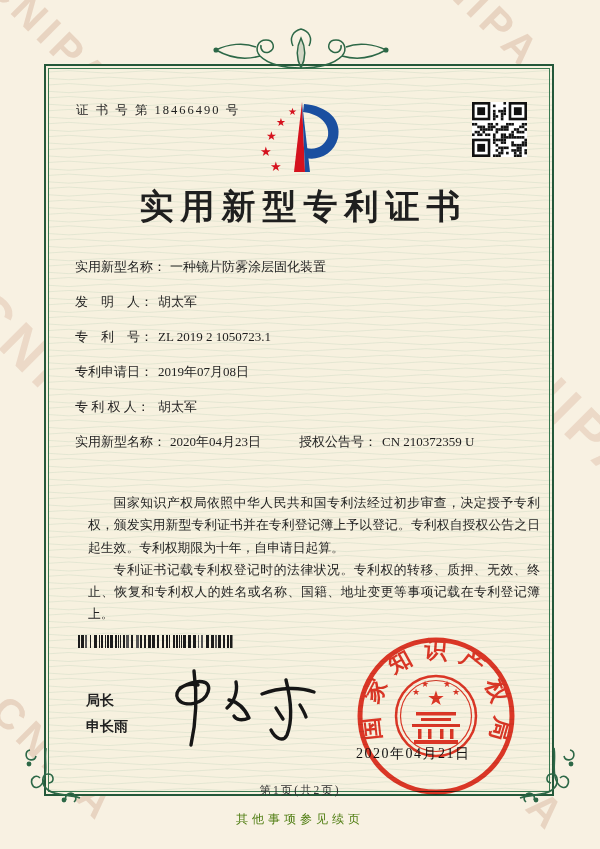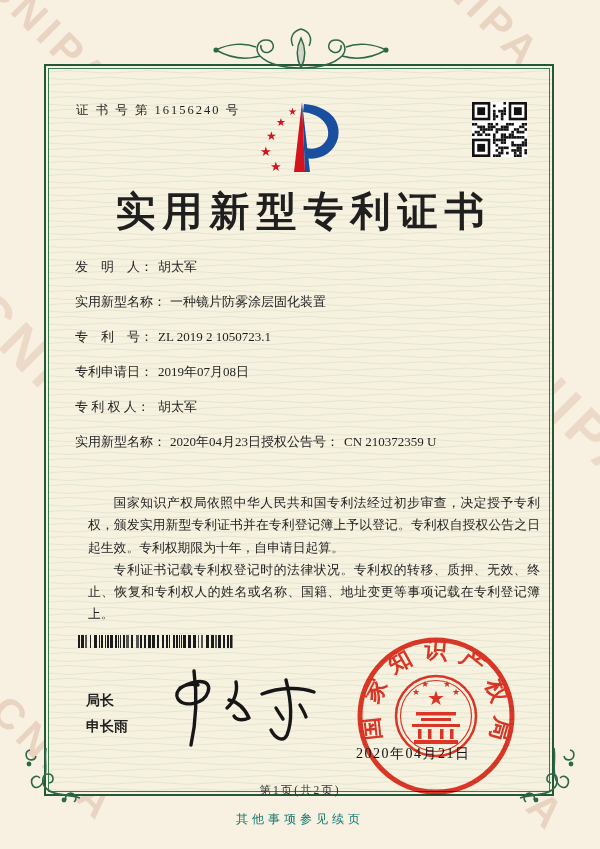--- a/index.html
+++ b/index.html
@@ -34,48 +34,48 @@
   .ornament-top{position:absolute;left:196px;top:26px;width:210px;height:46px;}
   .corner{position:absolute;width:60px;height:60px;}
   .corner-l{left:24px;top:744px;}
   .corner-r{left:516px;top:744px;transform:scaleX(-1);}
   
   .cert-no{position:absolute;left:76px;top:102px;font-size:12.5px;letter-spacing:2px;}
   .logo{position:absolute;left:254px;top:98px;width:96px;height:78px;}
   .qr{position:absolute;left:472px;top:102px;width:55px;height:55px;}
   .title{
     position:absolute;left:0;right:0;top:184px;text-align:center;
-    font-size:40px;font-weight:700;letter-spacing:7px;text-indent:7px;
+    font-size:34px;font-weight:700;letter-spacing:7px;text-indent:7px;
   }
   
   .fields{position:absolute;left:75px;top:258px;width:458px;font-size:13px;}
   .row{height:35px;white-space:nowrap;}
   .lbl{display:inline-block;min-width:79px;white-space:pre;}
   .val{margin-left:4px;}
   .val-addr{font-size:11.5px;letter-spacing:-.2px;}
-  .pair2{}
+  .pair2{margin-left:38px;}
   
   .paras{position:absolute;left:74px;top:492px;width:452px;
     font-size:12.8px;line-height:1.74;text-align:justify;margin-left:14px;}
   .paras p{margin:0;text-indent:2em;}
   
   .barcode{position:absolute;left:78px;top:635px;width:156px;height:13px;}
   .official{
     position:absolute;left:86px;top:688px;line-height:26px;font-size:14px;
     font-family:Liberation Mono, monospace;font-weight:700;color:#222;
   }
   .signature{position:absolute;left:150px;top:668px;width:175px;height:80px;}
   .seal{position:absolute;left:352px;top:632px;width:168px;height:168px;
     mix-blend-mode:multiply;opacity:.93;}
   .seal-date{position:absolute;left:356px;top:745px;width:164px;text-align:left;
     font-size:14px;letter-spacing:1.5px;color:#121212;}
   .page-num{position:absolute;left:0;right:0;top:762px;text-align:center;
     font-size:11.5px;letter-spacing:2px;color:#333;margin-top:21px;}
   .bottom-note{position:absolute;left:0;right:0;top:811px;text-align:center;
-    font-size:12px;letter-spacing:4px;color:#0f766e;}
+    font-size:12px;letter-spacing:4px;color:#4d7c0f;}
 </style>
 </head>
 <body>
 
 <div class="page">
 
   <div class="wm wm1">CNIPA</div>
   <div class="wm wm2">CNIPA</div>
   <div class="wm wm3">CNIPA</div>
   <div class="wm wm4 big">CNIPA</div>
@@ -116,21 +116,21 @@
     <g fill="none" stroke="#2d6847" stroke-width="1.6">
       <path d="M22 4 C20 16 24 26 20 36 C17 44 10 46 8 40 C6 34 12 30 16 34"></path>
       <path d="M56 54 C44 50 32 52 24 46 C16 40 18 30 24 30 C30 30 31 38 25 39"></path>
       <path d="M6 6 a5 5 0 1 0 6 6"></path>
       <path d="M50 58 a5 5 0 1 0 -8 -2"></path>
       <circle cx="5" cy="20" r="1.6" fill="#2d6847"></circle>
       <circle cx="40" cy="56" r="1.6" fill="#2d6847"></circle>
     </g>
   </svg>
 
-  <div class="cert-no">证 书 号 第 16156240 号</div>
+  <div class="cert-no">证 书 号 第 18466490 号</div>
 
   <svg class="logo" viewBox="0 0 96 78">
     <polygon points="40,74 48,4 51,74" fill="#d5121e"></polygon>
     <polygon points="51,74 48,4 56,74" fill="#1a4fa0"></polygon>
     <path d="M50 6 C74 8 88 22 84 40 C80 56 64 63 52 60 L52 50 C62 53 72 47 74 38 C76 26 66 16 49 14 Z" fill="#1a4fa0"></path>
     <g fill="#d5121e" font-family="'DejaVu Sans',sans-serif">
       <text x="34" y="17" font-size="10">★</text>
       <text x="22" y="28" font-size="11">★</text>
       <text x="12" y="42" font-size="12">★</text>
       <text x="6" y="58" font-size="13">★</text>
@@ -269,24 +269,24 @@
       <rect x="26.19" y="52.38" width="2.62" height="2.62" fill="#111"></rect>
       <rect x="41.90" y="52.38" width="2.62" height="2.62" fill="#111"></rect>
       <rect x="44.52" y="52.38" width="2.62" height="2.62" fill="#111"></rect>
       <rect x="47.14" y="52.38" width="2.62" height="2.62" fill="#111"></rect>
     </svg>
 
   <div class="title">实用新型专利证书</div>
 
   <div class="fields">
     <div class="row">
+      <span class="lbl">实用新型名称：</span><span class="val">一种镜片防雾涂层固化装置</span>
+    </div>
+    <div class="row">
       <span class="lbl">发　明　人：</span><span class="val">胡太军</span>
-    </div>
-    <div class="row">
-      <span class="lbl">实用新型名称：</span><span class="val">一种镜片防雾涂层固化装置</span>
     </div>
     <div class="row">
       <span class="lbl">专　利　号：</span><span class="val">ZL 2019 2 1050723.1</span>
     </div>
     <div class="row">
       <span class="lbl">专利申请日：</span><span class="val">2019年07月08日</span>
     </div>
     <div class="row">
       <span class="lbl">专 利 权 人：</span><span class="val">胡太军</span>
     </div>

